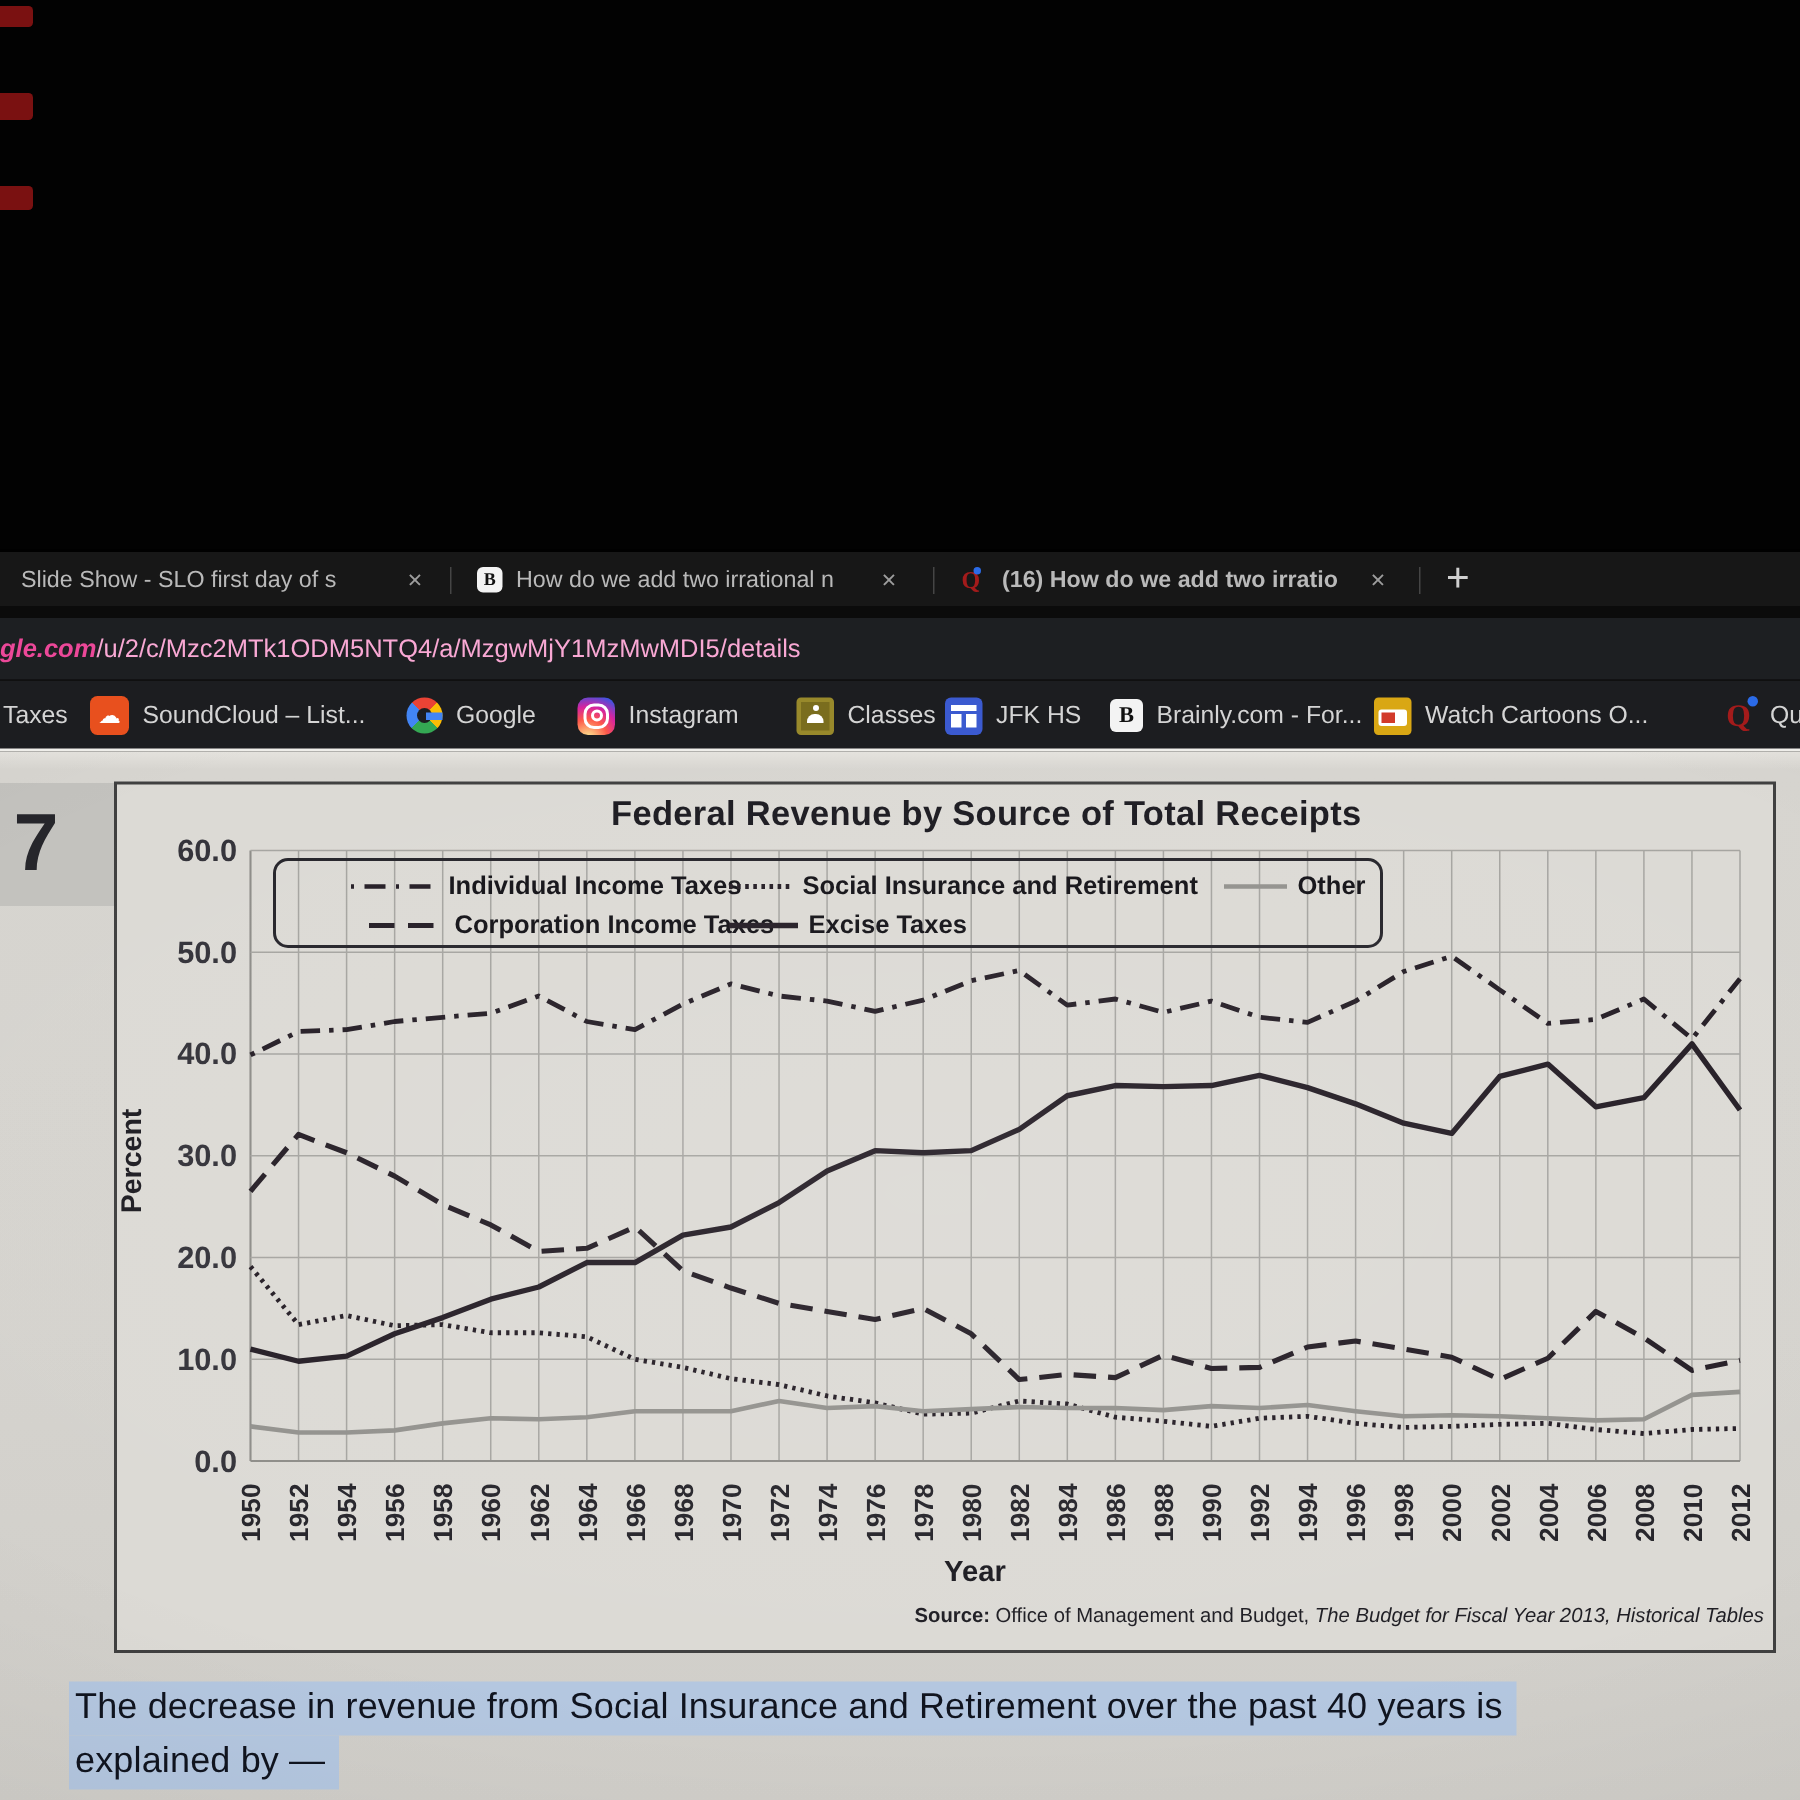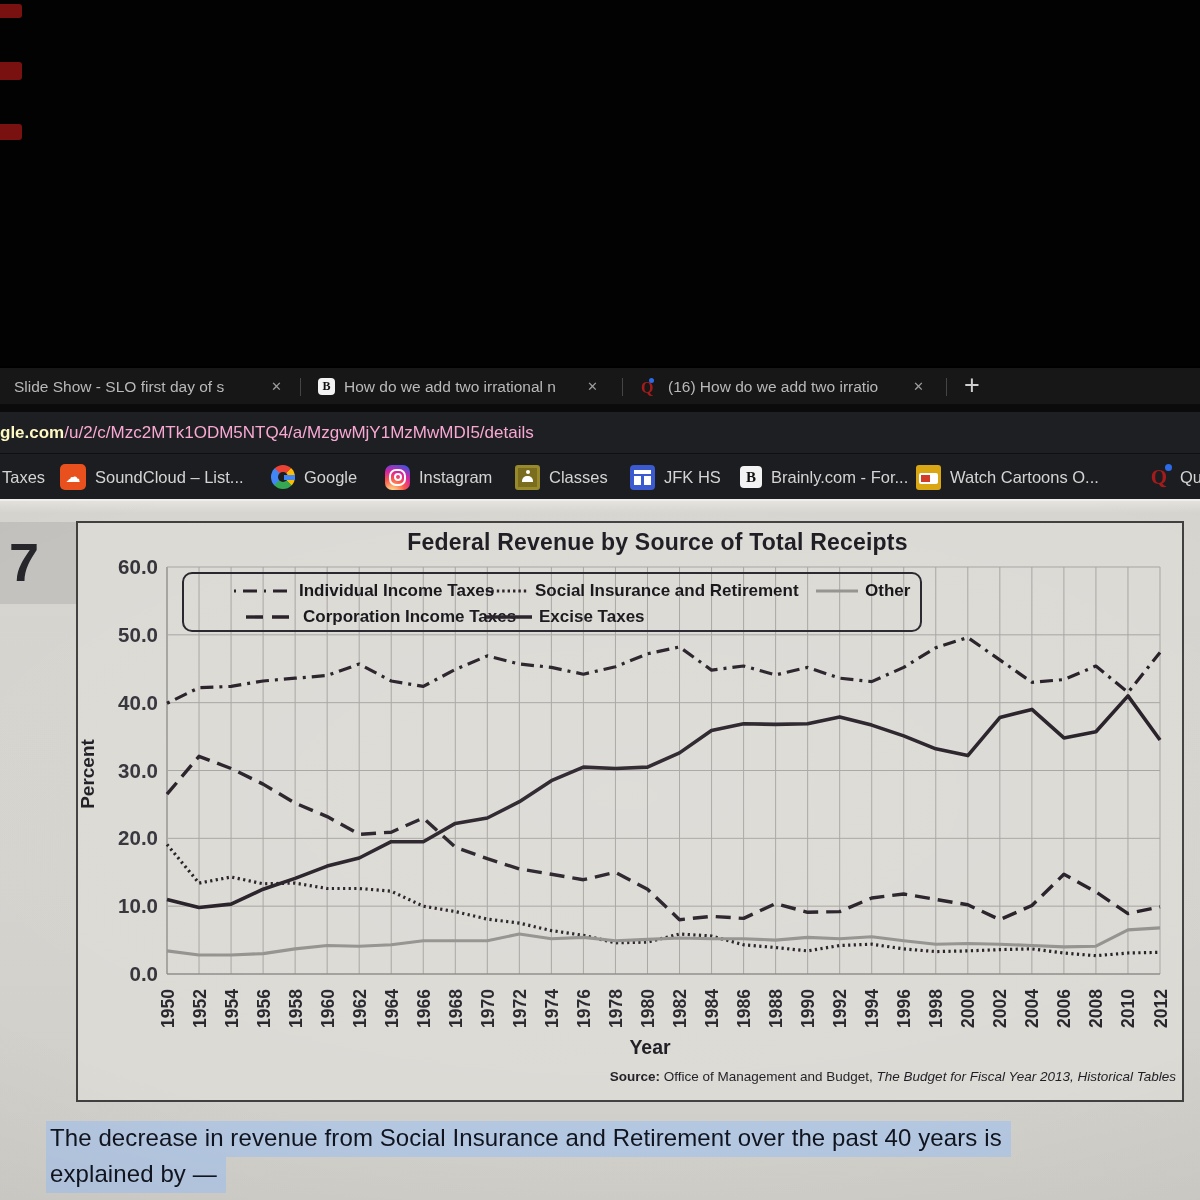--- a/index.html
+++ b/index.html
@@ -13,21 +13,21 @@
   .tab{position:absolute;top:0;height:38px;color:#b9b9b9;font-size:15.5px;}
   .tab-title{position:absolute;top:10px;white-space:nowrap;overflow:hidden;}
   .tab-close{position:absolute;top:11px;font-size:13px;color:#9d9d9d;cursor:pointer;}
   .sep{position:absolute;top:10px;width:1px;height:18px;background:#454545;}
   .new-tab{position:absolute;top:2px;font-size:27px;font-weight:300;color:#cfcfcf;}
   .fav{position:absolute;top:10px;}
   
   .url-seam{position:absolute;left:0;top:404px;width:1200px;height:8px;background:#0b0b0b;}
   .url-bar{position:absolute;left:0;top:412px;width:1200px;height:41px;background:#1d1f22;
            font-size:17px;line-height:41px;white-space:nowrap;overflow:hidden;}
-  .url-domain{color:#fef9c3;font-weight:600;}
+  .url-domain{color:#ec4899;font-weight:600;font-style:italic;}
   .url-path{color:#f9a8d4;}
   
   .bm-bar{position:absolute;left:0;top:453px;width:1200px;height:46px;background:#1c1d20;
           border-top:1px solid #101010;overflow:hidden;}
   .bm{position:absolute;top:0;height:46px;display:flex;align-items:center;gap:9px;}
   .bm-label{font-size:16.5px;color:#d4d4d4;white-space:nowrap;}
   
   .ic-sc{width:26px;height:26px;background:#e8501e;border-radius:5px;color:#fff;font-size:15px;
          display:flex;align-items:center;justify-content:center;}
   .ic-google{position:relative;width:24px;height:24px;border-radius:50%;
@@ -103,21 +103,21 @@
       <span class="fav ic-br br-sm" style="left:6px;">B</span>
       <span class="tab-title" style="left:32px;max-width:232px;">How do we add two irrational n</span>
       <span class="tab-close" style="right:6px;">✕</span>
     </div>
     <span class="sep" style="left:622px;"></span>
     <div class="tab" style="left:634px;width:298px;">
       <span class="fav ic-q q-sm" style="left:7px;">
         <span>Q</span>
         <span class="q-dot q-dot-sm"></span>
       </span>
-      <span class="tab-title" style="left:34px;max-width:236px;">(16) How do we add two irratio</span>
+      <span class="tab-title" style="left:34px;max-width:236px;font-weight:bold;">(16) How do we add two irratio</span>
       <span class="tab-close" style="right:8px;">✕</span>
     </div>
     <span class="sep" style="left:946px;"></span>
     <span class="new-tab" style="left:964px;">+</span>
   </div>
 
   <div class="url-seam"></div>
   <div class="url-bar"><span class="url-domain">gle.com</span><span class="url-path">/u/2/c/Mzc2MTk1ODM5NTQ4/a/MzgwMjY1MzMwMDI5/details</span></div>
 
   <div class="bm-bar">
@@ -132,21 +132,21 @@
       <span class="ic-google">
           <span class="gc"></span>
           <span class="gbar"></span>
         </span>
       <span class="bm-label">Google</span>
     </div>
     <div class="bm" style="left:385px;">
       <span class="ic-ig"></span>
       <span class="bm-label">Instagram</span>
     </div>
-    <div class="bm" style="left:515px;">
+    <div class="bm" style="left:531px;">
       <span class="ic-cl">
           <span class="person"></span>
         </span>
       <span class="bm-label">Classes</span>
     </div>
     <div class="bm" style="left:630px;align-items:center;">
       <span class="ic-jfk"></span>
       <span class="bm-label">JFK HS</span>
     </div>
     <div class="bm" style="left:740px;">

